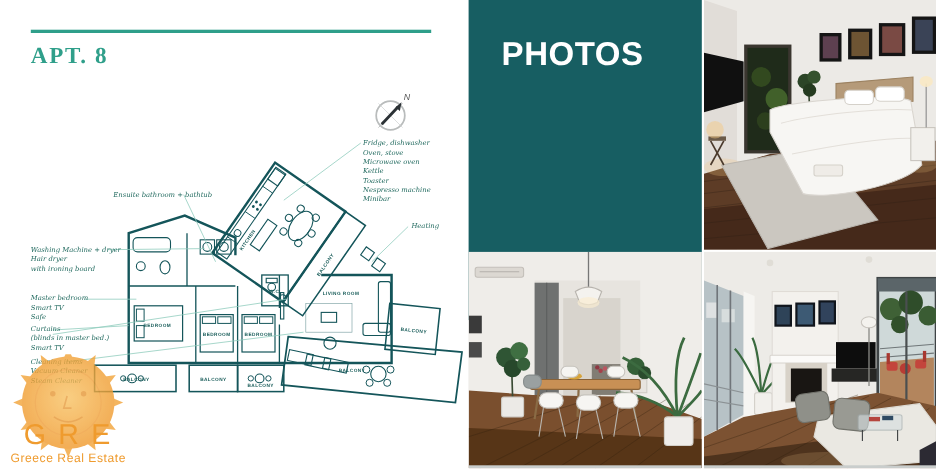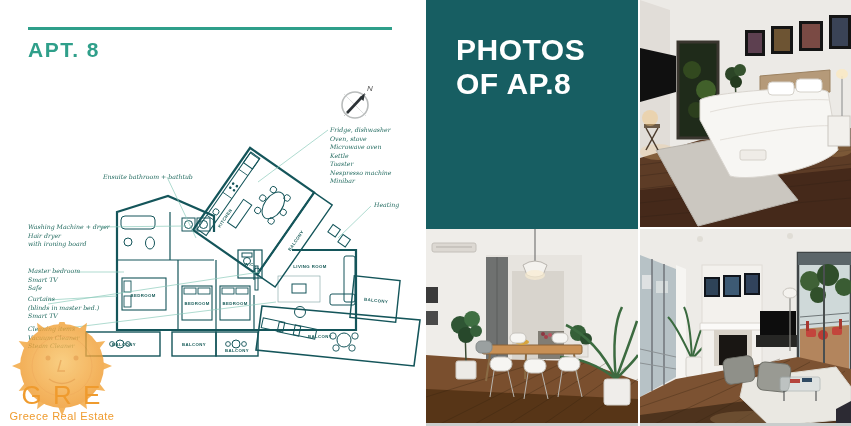--- a/index.html
+++ b/index.html
@@ -1,21 +1,21 @@
 <!DOCTYPE html>
 <html><head>
 <meta charset="utf-8">
 <style>
   html,body{margin:0;padding:0;background:#ffffff;}
   .slide{position:relative;width:851px;height:426px;background:#ffffff;overflow:hidden;
          font-family:"Liberation Sans",sans-serif;}
   
   .rule{position:absolute;left:28px;top:27px;width:364px;height:3px;background:#2f9f8a;}
   .apt-title{position:absolute;left:28px;top:38px;font-size:21px;font-weight:bold;
-             color:#2f9f8a;letter-spacing:1.5px;}
+             color:#2f9f8a;letter-spacing:1.5px;font-family:Liberation Serif, serif;}
   .apt-subtitle{position:absolute;left:104px;top:47px;font-size:11px;font-style:italic;
                 color:#2f9f8a;font-family:"DejaVu Serif",serif;}
   .compass{position:absolute;left:334px;top:78px;}
   .plan{position:absolute;left:0;top:120px;}
   .logo{position:absolute;left:0;top:322px;}
   
   .panel{position:absolute;left:426px;top:0;width:212px;height:291px;background:#175e62;}
   .panel-title{padding:33px 0 0 30px;color:#ffffff;font-weight:bold;font-size:30px;
                line-height:1.12;letter-spacing:0.5px;}
   .photo{position:absolute;overflow:hidden;background:#e8e6e2;}
@@ -221,21 +221,20 @@
         <path d="M49,57 Q62,66 75,57"></path>
       </g>
     </g>
     <text x="62" y="82" text-anchor="middle" font-size="26" letter-spacing="2" fill="#ef9b2e" font-family="Liberation Serif,serif">G R E</text>
     <text x="62" y="98" text-anchor="middle" font-size="11" letter-spacing="0.5" fill="#ef9b2e" font-family="Liberation Serif,serif">Greece Real Estate</text>
   </svg>
 
   <div class="panel">
     <div class="panel-title">
       <div>PHOTOS</div>
-      <div>OF AP.8</div>
     </div>
   </div>
 
   <div class="photo photo-top">
     <svg width="211" height="227" viewBox="0 0 211 227">
       <defs>
         <linearGradient id="bfloor" x1="0" y1="0" x2="0" y2="1">
           <stop offset="0%" stop-color="#6e4a2f"></stop>
             <stop offset="100%" stop-color="#38221410"></stop>
           <stop offset="100%" stop-color="#3a2415"></stop>

